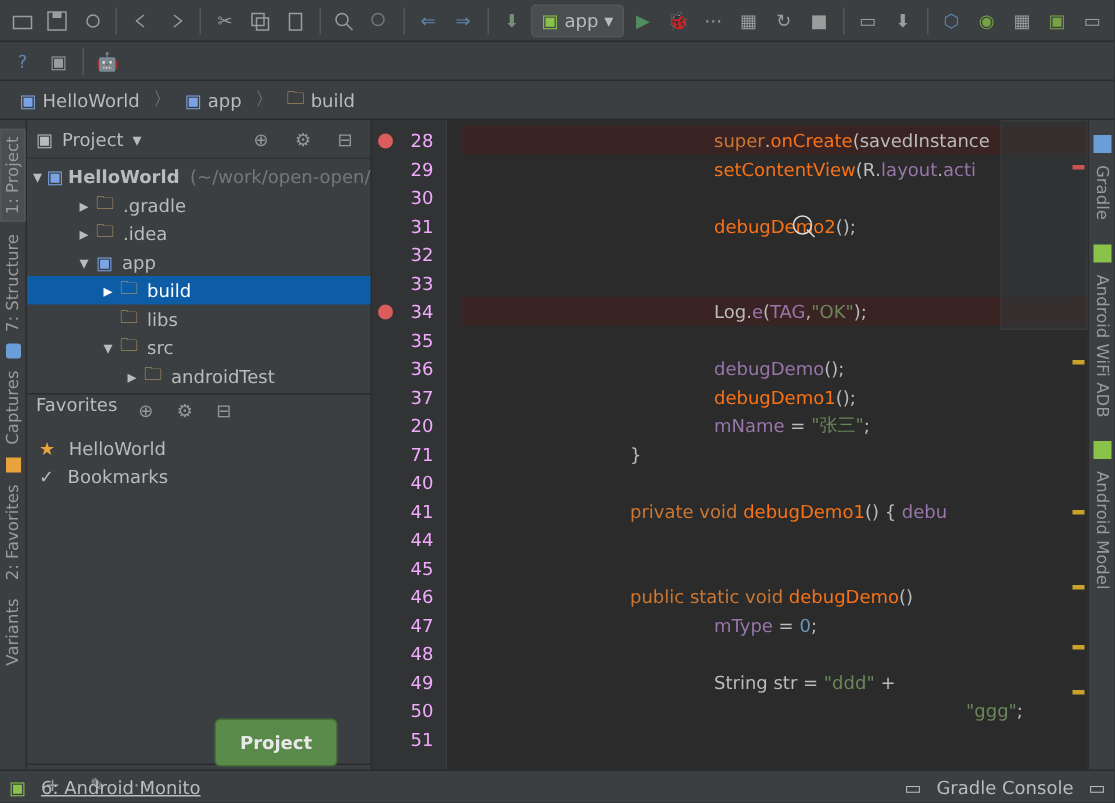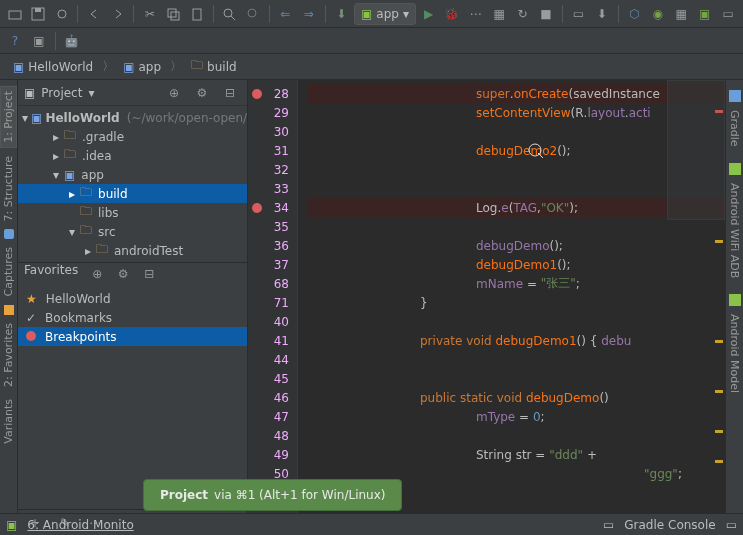--- a/index.html
+++ b/index.html
@@ -246,43 +246,39 @@
       </div>
       <div class="tree" id="fav-root">
           <div class="tree-row" style="padding-left: 8px;">
             <span style="color: rgb(232, 163, 61);">★</span>
             <span style="margin-left: 6px;">HelloWorld</span>
           </div>
           <div class="tree-row" style="padding-left: 8px;">
             <span>✓</span>
             <span style="margin-left: 6px;">Bookmarks</span>
           </div>
-          <div class="tree-row sel" style="padding-left: 8px;">
-            <span><span style="display:inline-block;width:10px;height:10px;border-radius:50%;background:#db5c5c"></span></span>
-            <span style="margin-left: 6px;">Breakpoints</span>
-          </div>
         </div>
     </div>
 
     <div style="flex:1"></div>
   </div>
 
   <div class="editor">
     <div class="gutter" id="gutter">
         <div class="gutter-line">28<span class="break"></span></div>
         <div class="gutter-line">29</div>
         <div class="gutter-line">30</div>
         <div class="gutter-line">31</div>
         <div class="gutter-line">32</div>
         <div class="gutter-line">33</div>
         <div class="gutter-line">34<span class="break"></span></div>
         <div class="gutter-line">35</div>
         <div class="gutter-line">36</div>
         <div class="gutter-line">37</div>
-        <div class="gutter-line">68</div>
+        <div class="gutter-line">20</div>
         <div class="gutter-line">71</div>
         <div class="gutter-line">40</div>
         <div class="gutter-line">41</div>
         <div class="gutter-line">44</div>
         <div class="gutter-line">45</div>
         <div class="gutter-line">46</div>
         <div class="gutter-line">47</div>
         <div class="gutter-line">48</div>
         <div class="gutter-line">49</div>
         <div class="gutter-line">50</div>
@@ -341,21 +337,20 @@
 </div>
 
 <div class="hint-box">
   <span class="tb-btn">+</span>
   <span class="tb-btn">✎</span>
   <span class="tb-btn">⋯</span>
 </div>
 
 <div class="tip">
   <b>Project</b>
-  <span> via ⌘1 (Alt+1 for Win/Linux)</span>
 </div>
 
 <div class="statusbar">
   <span style="color:#8bc34a">▣</span>
   <span style="text-decoration:underline">6: Android Monito</span>
   <span class="spacer"></span>
   <span>▭</span>
   <span>Gradle Console</span>
   <span>▭</span>
 </div>

